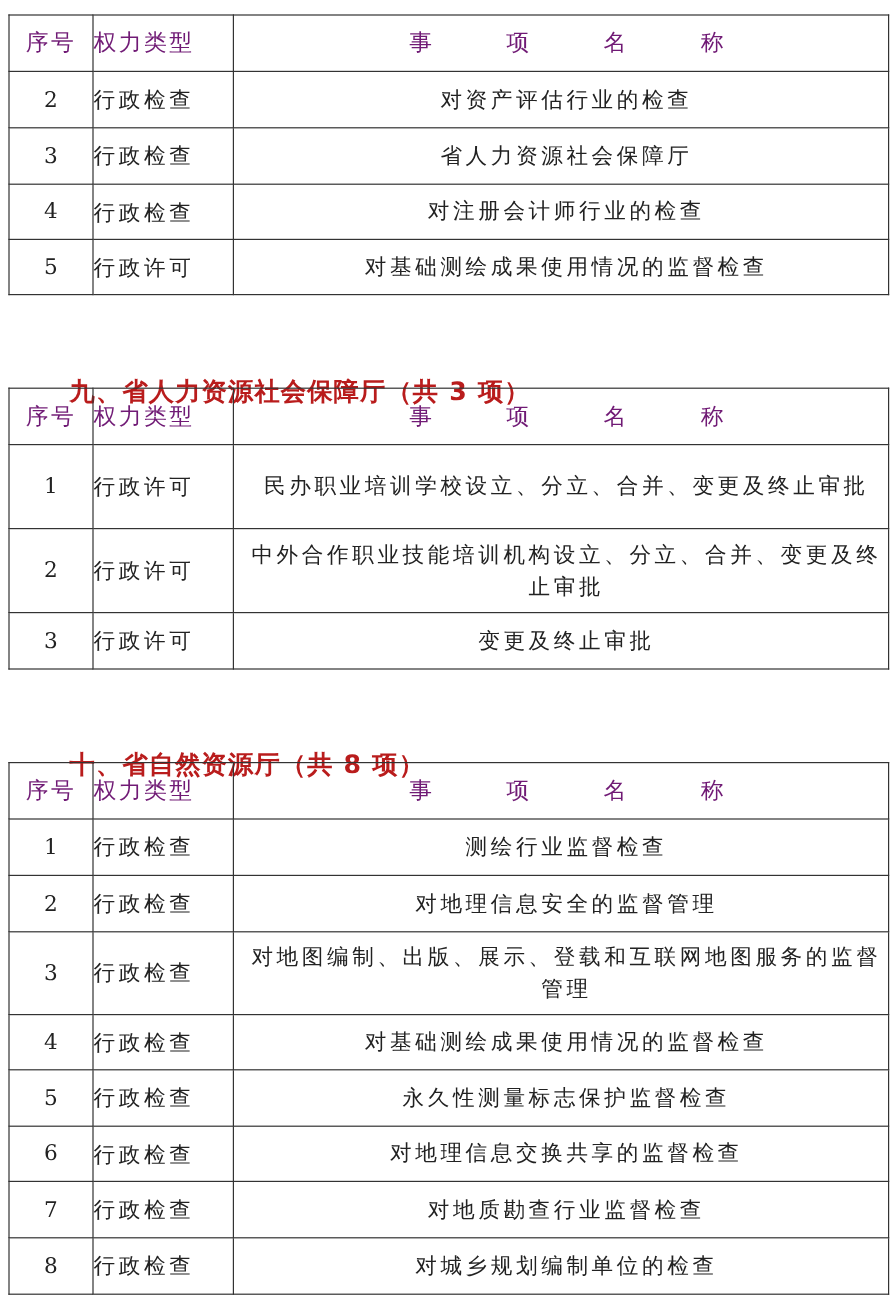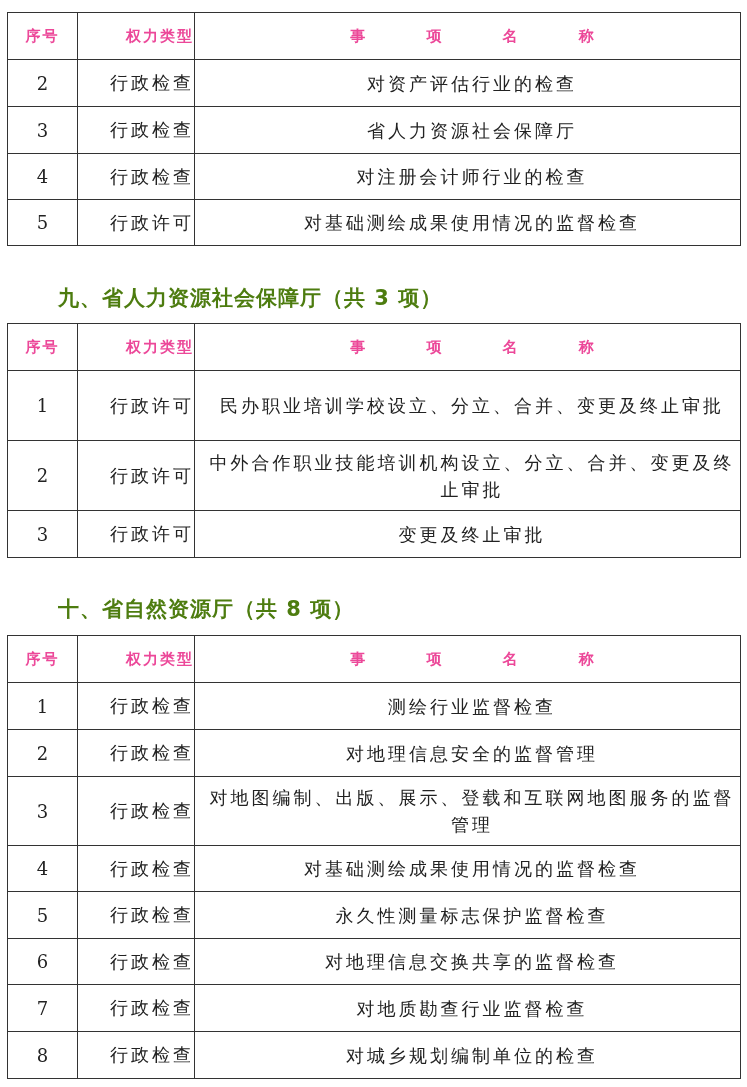--- a/index.html
+++ b/index.html
@@ -1,28 +1,28 @@
 <!DOCTYPE html>
 <html><head>
 <meta charset="utf-8">
 <style>
   html, body { margin:0; padding:0; background:#ffffff; }
   body { width:747px; height:1087px; position:relative; overflow:hidden;
          font-family:"DejaVu Serif","Liberation Serif",serif; color:#222; }
   table { position:absolute; left:7px; width:734px; border-collapse:collapse; table-layout:fixed; }
   td, th { border:1.5px solid #333; padding:0; vertical-align:middle; }
-  th { font-family:"DejaVu Sans","Liberation Sans",sans-serif; font-weight:bold; font-size:15px; height:46px; color:#ec4899; }
+  th { font-family:"DejaVu Sans","Liberation Sans",sans-serif; font-weight:normal; font-size:19px; height:46px; color:#701a75; }
   td { font-size:18px; letter-spacing:3px; }
   .c1 { width:69px; text-align:center; letter-spacing:0; }
-  .c2 { width:116px; text-align:right; }
+  .c2 { width:116px; text-align:left; }
   .c3 { text-align:center; padding-left:9px; line-height:27px; }
   th.c3 { text-align:center; letter-spacing:28px; padding-left:37px; }
   th.c2, th.c1 { letter-spacing:2px; }
   .section-title { position:absolute; left:58px; font-family:"DejaVu Sans","Liberation Sans",sans-serif;
-                   font-weight:bold; font-size:21px; color:#4d7c0f; letter-spacing:1px; }
+                   font-weight:bold; font-size:21px; color:#b91c1c; letter-spacing:1px;margin-top:28px; }
 </style>
 </head>
 <body>
 
 <table style="top:12px;">
   <thead>
     <tr>
       <th class="c1">序号</th>
       <th class="c2">权力类型</th>
       <th class="c3">事 项 名 称</th>

